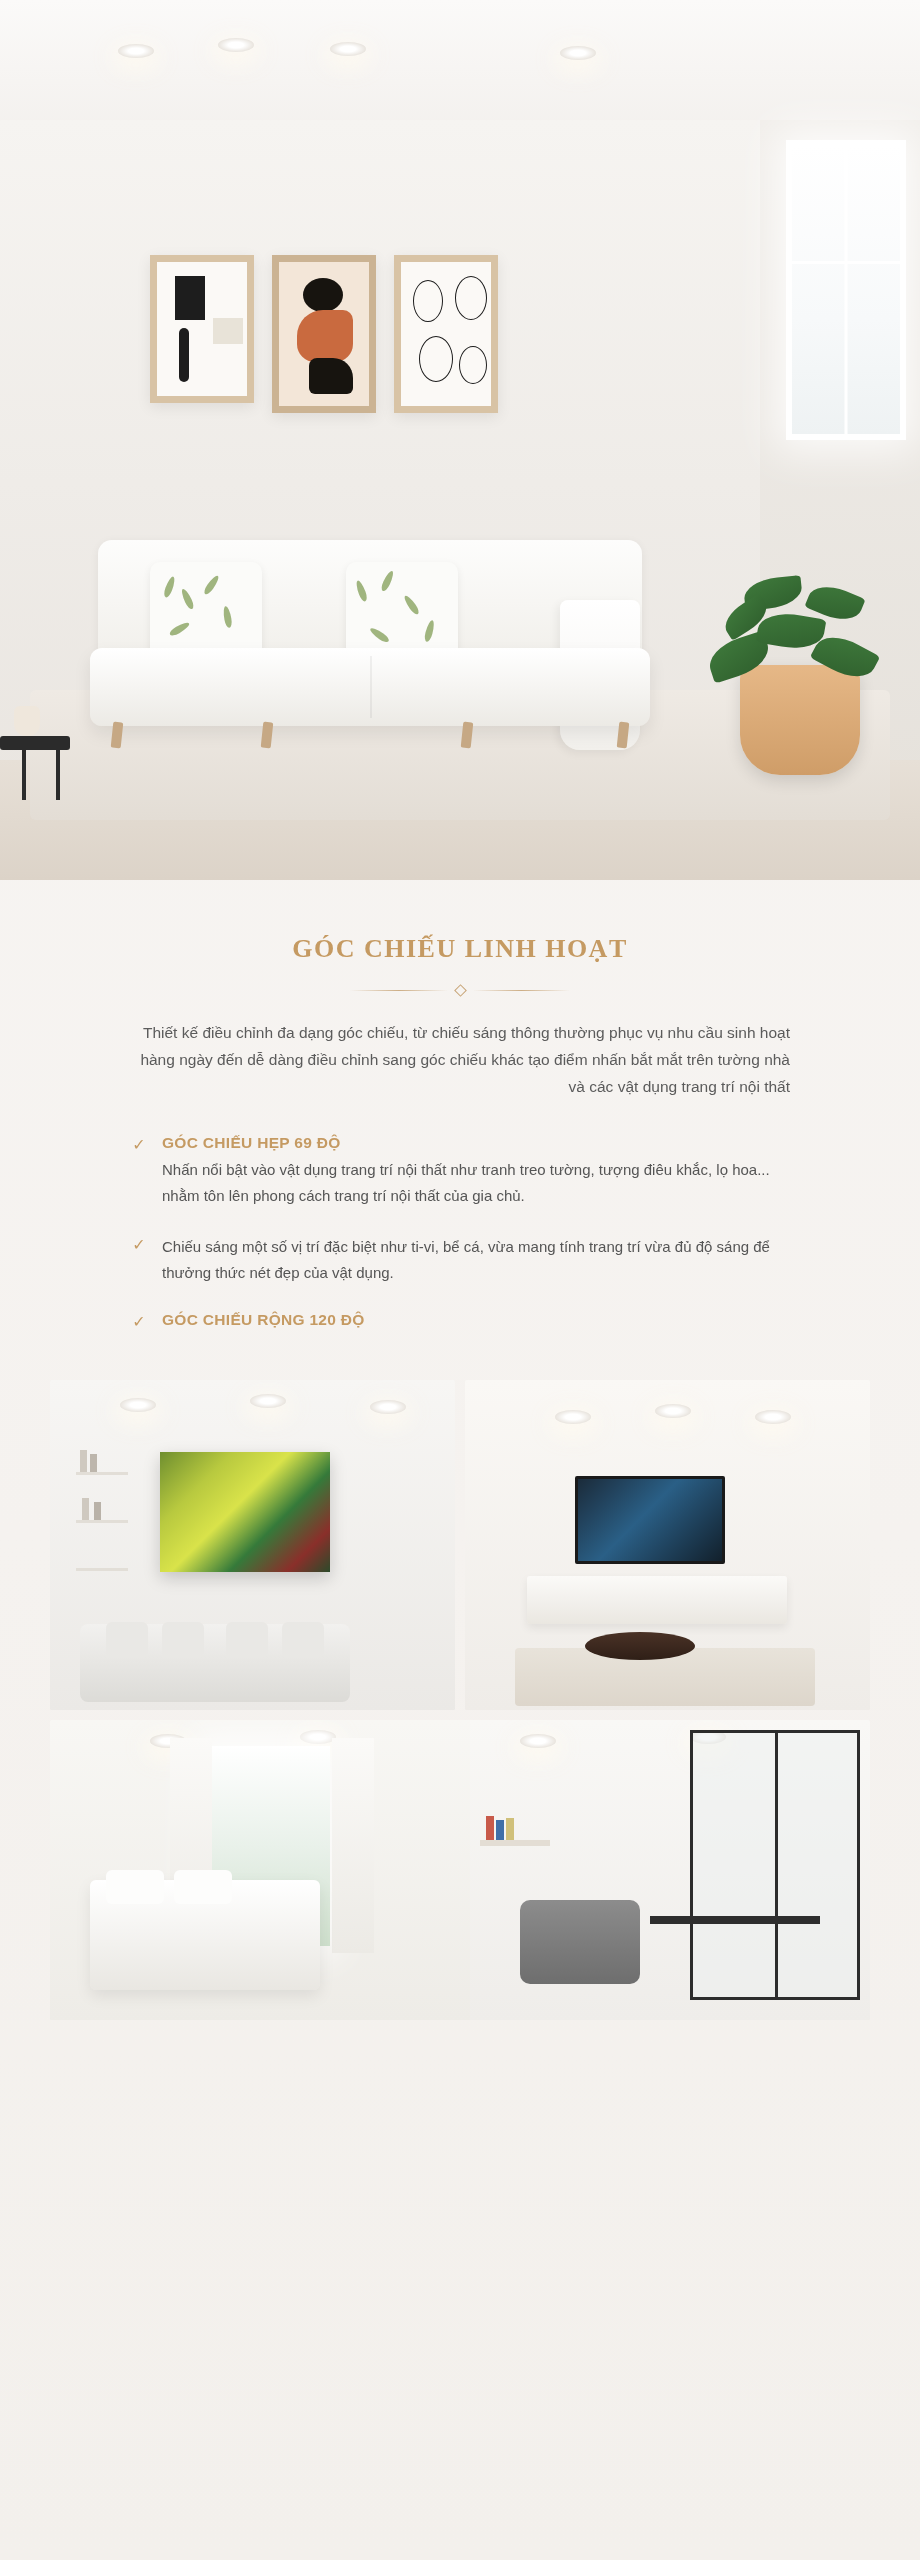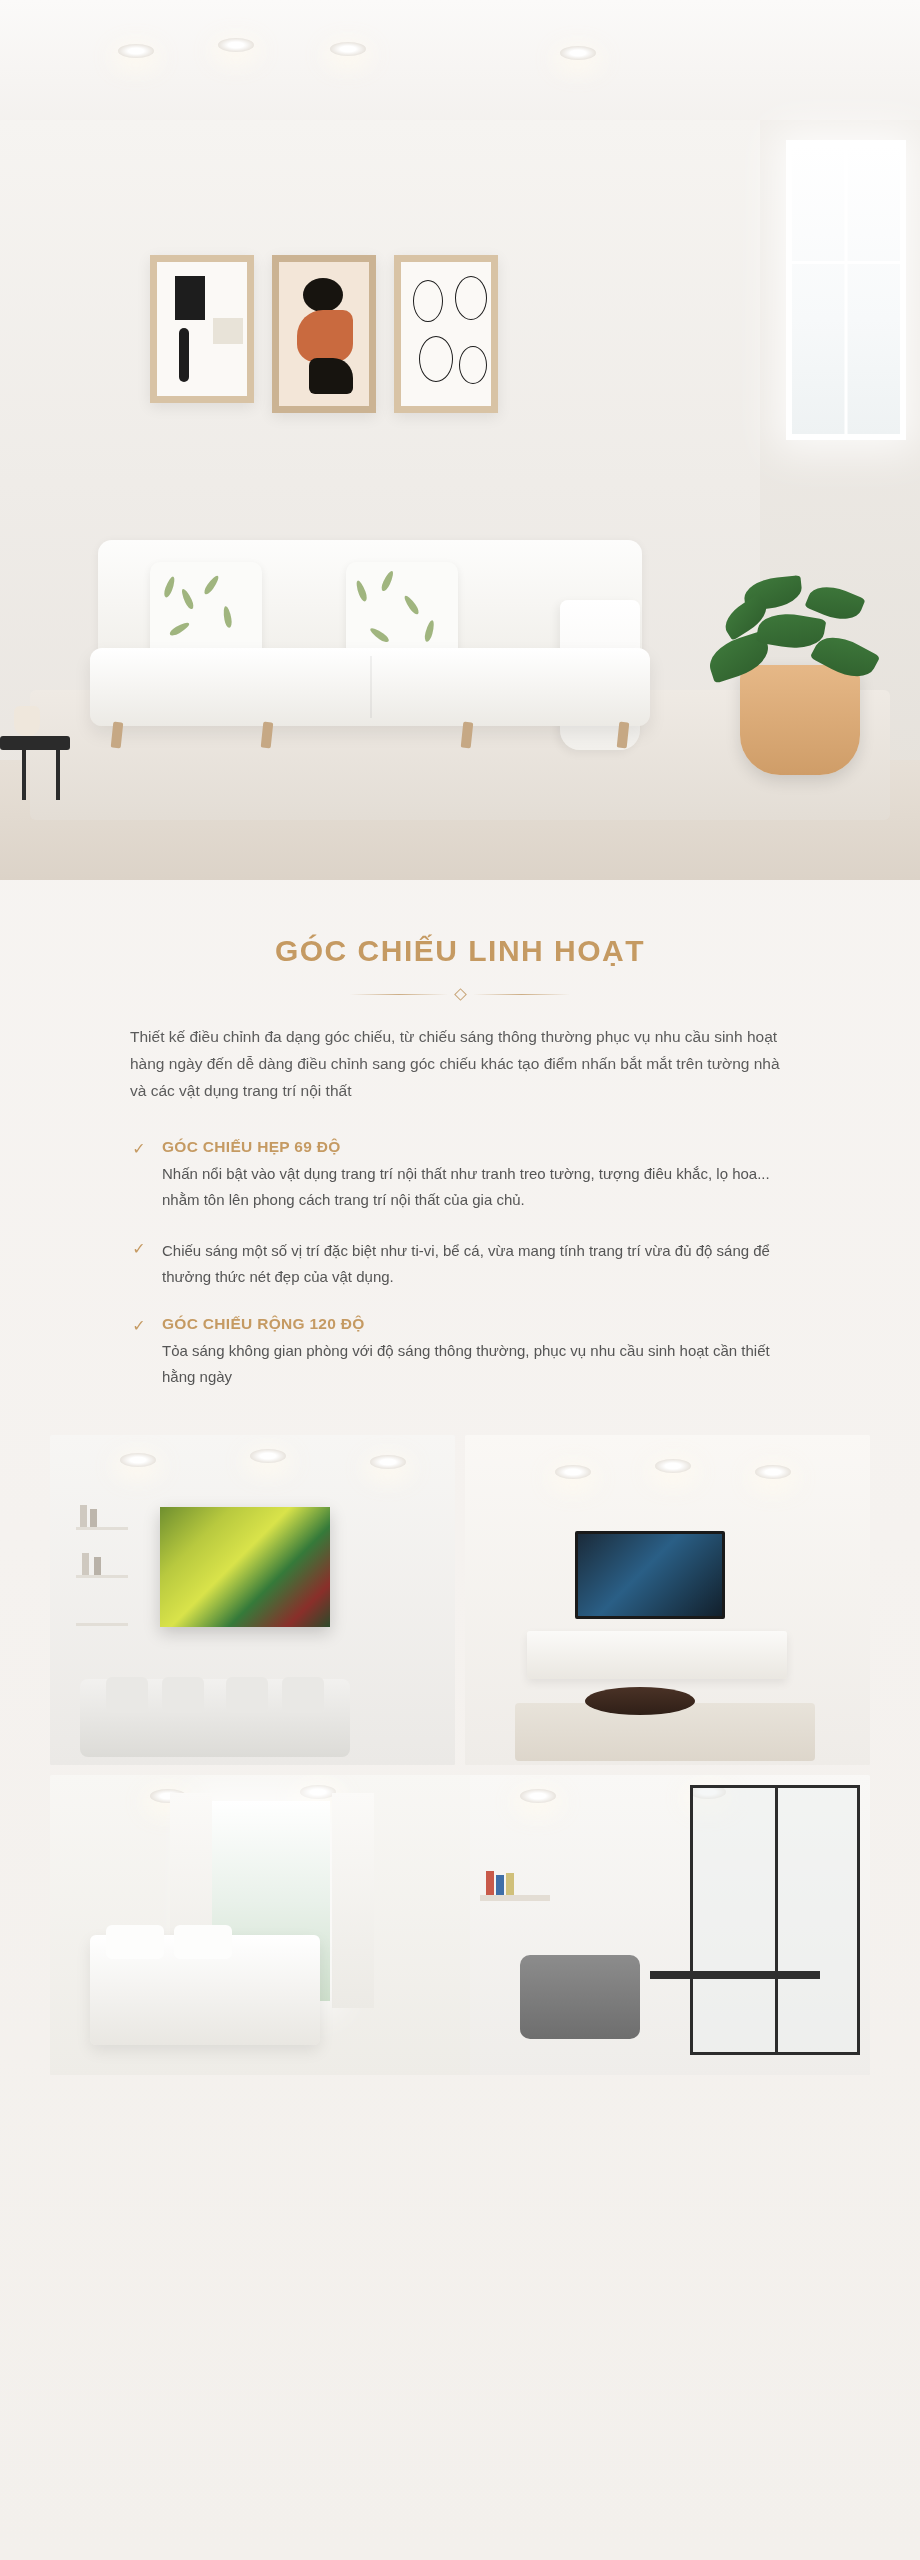--- a/index.html
+++ b/index.html
@@ -137,33 +137,33 @@
     position:absolute; left: 0; bottom: 130px; width: 70px; height: 14px;
     background:#2b2b2b; border-radius: 3px;
   }
   .side-table-leg { position:absolute; left: 22px; bottom: 80px; width: 4px; height: 52px; background:#2b2b2b;}
   .side-table-leg2 { position:absolute; left: 56px; bottom: 80px; width: 4px; height: 52px; background:#2b2b2b;}
   .vase { position:absolute; left: 14px; bottom: 144px; width: 26px; height: 30px; background:#efe7dc; border-radius: 6px 6px 12px 12px;}
 
   
   .title-block { text-align:center; padding: 54px 0 0; }
   .title-1 {
-    font-size: 30px; letter-spacing: 1.5px; color: #c59a62; font-weight: bold;
-    font-family: Liberation Sans, sans-serif;
+    font-size: 26px; letter-spacing: 1.5px; color: #c59a62; font-weight: bold;
+    font-family: Liberation Serif, serif;
   }
   .title-2 {
     font-size: 34px; letter-spacing: 1.5px; color: #4f4f4f; font-weight: bold;
     margin-top: 12px;
   }
   .divider { margin: 22px auto 0; width: 220px; display:flex; align-items:center; justify-content:center; gap:8px;}
   .divider .bar { flex:1; height:1px; background: linear-gradient(90deg, rgba(197,154,98,0) 0%, #cdae86 50%, rgba(197,154,98,0) 100%); }
   .divider .dot { width: 9px; height: 9px; border:1px solid #c8a578; transform: rotate(45deg); }
 
   .intro {
-    width: 660px; margin: 24px auto 0; text-align:left;
+    width: 660px; margin: 24px auto 0; text-align:right;
     font-size: 15.5px; line-height: 1.75; color: #5b5b5b;
   }
 
   
   .bullets { width: 660px; margin: 34px auto 0; }
   .bullet { display: flex; gap: 14px; margin-bottom: 26px; }
   .check {
     flex: 0 0 auto; width: 18px; height: 18px; margin-top: 2px;
     color: #c59a62; font-size: 16px; line-height: 18px; text-align:center;
   }
@@ -359,21 +359,20 @@
       <div class="check">✓</div>
       <div>
         <div class="b-body">Chiếu sáng một số vị trí đặc biệt như ti-vi, bể cá, vừa mang tính trang trí vừa đủ độ sáng để thưởng thức nét đẹp của vật dụng.</div>
       </div>
     </div>
 
     <div class="bullet">
       <div class="check">✓</div>
       <div>
         <div class="b-head">GÓC CHIẾU RỘNG 120 ĐỘ</div>
-        <div class="b-body">Tỏa sáng không gian phòng với độ sáng thông thường, phục vụ nhu cầu sinh hoạt cần thiết hằng ngày</div>
       </div>
     </div>
 
   </div>
 
   <div class="grid">
     <div class="row-top">
 
       <div class="cell left">
         <div class="pl-wall"></div>

